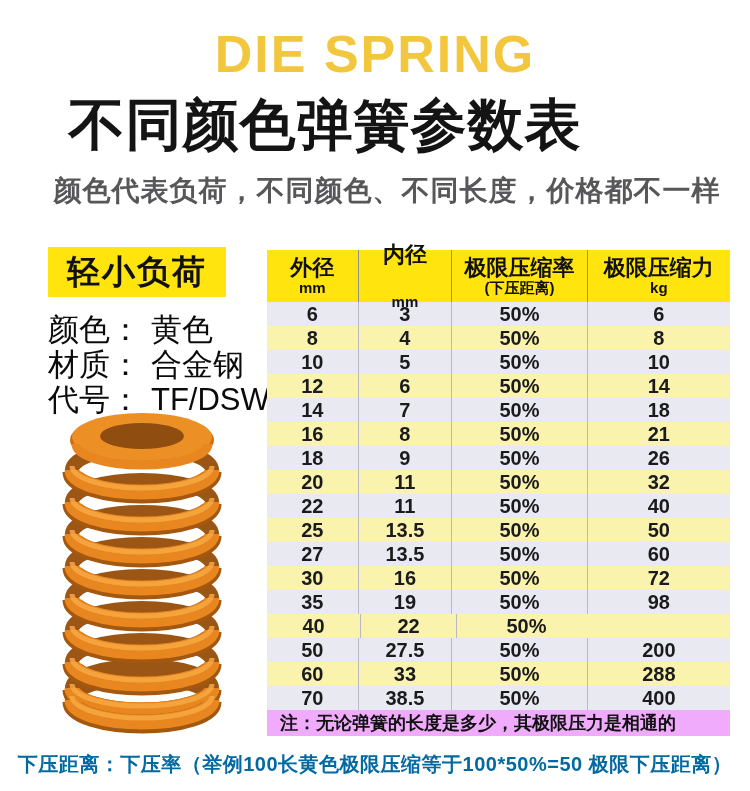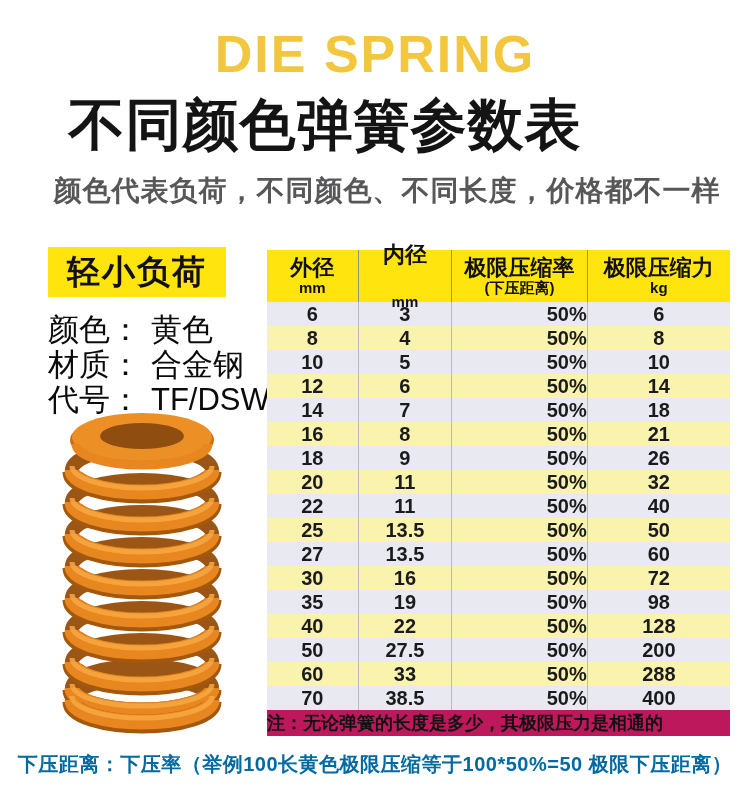--- a/index.html
+++ b/index.html
@@ -41,23 +41,23 @@
   .th .t1{font-size:22px;font-weight:bold;line-height:24px;}
   .th .t2{font-size:15px;font-weight:bold;line-height:16px;}
   .trow{display:flex;height:24px;}
   .trow.odd{background:#E9E9F1;}
   .trow.even{background:#FAF3AD;}
   .td{
     box-sizing:border-box;border-right:1px solid #b9b9c2;
     text-align:center;font-size:20px;font-weight:600;color:#1b1b1d;line-height:24px;
   }
   .td:last-child{border-right:none;}
-  .c0{width:94px;} .c1{width:96px;gap:27px;} .c2{width:139px;text-align:right;} .c3{width:146px;}
+  .c0{width:94px;} .c1{width:96px;gap:27px;} .c2{width:139px;} .c3{width:146px;}
   .note-row{
-    background:#be185d;height:26px;line-height:26px;
+    background:#f0abfc;height:26px;line-height:26px;padding-left:13px;
     font-size:18px;font-weight:bold;color:#111;white-space:nowrap;
   }
   
   .footer-note{
     position:absolute;top:751px;left:0;width:750px;text-align:center;
     font-size:20px;font-weight:bold;color:#0369a1;letter-spacing:0.5px;white-space:nowrap;
   }
 </style>
 </head>
 <body>
@@ -240,21 +240,20 @@
         <div class="trow odd">
           <div class="td c0">35</div>
           <div class="td c1">19</div>
           <div class="td c2">50%</div>
           <div class="td c3">98</div>
         </div>
         <div class="trow even">
           <div class="td c0">40</div>
           <div class="td c1">22</div>
           <div class="td c2">50%</div>
-          <div class="td c3">128</div>
         </div>
         <div class="trow odd">
           <div class="td c0">50</div>
           <div class="td c1">27.5</div>
           <div class="td c2">50%</div>
           <div class="td c3">200</div>
         </div>
         <div class="trow even">
           <div class="td c0">60</div>
           <div class="td c1">33</div>

